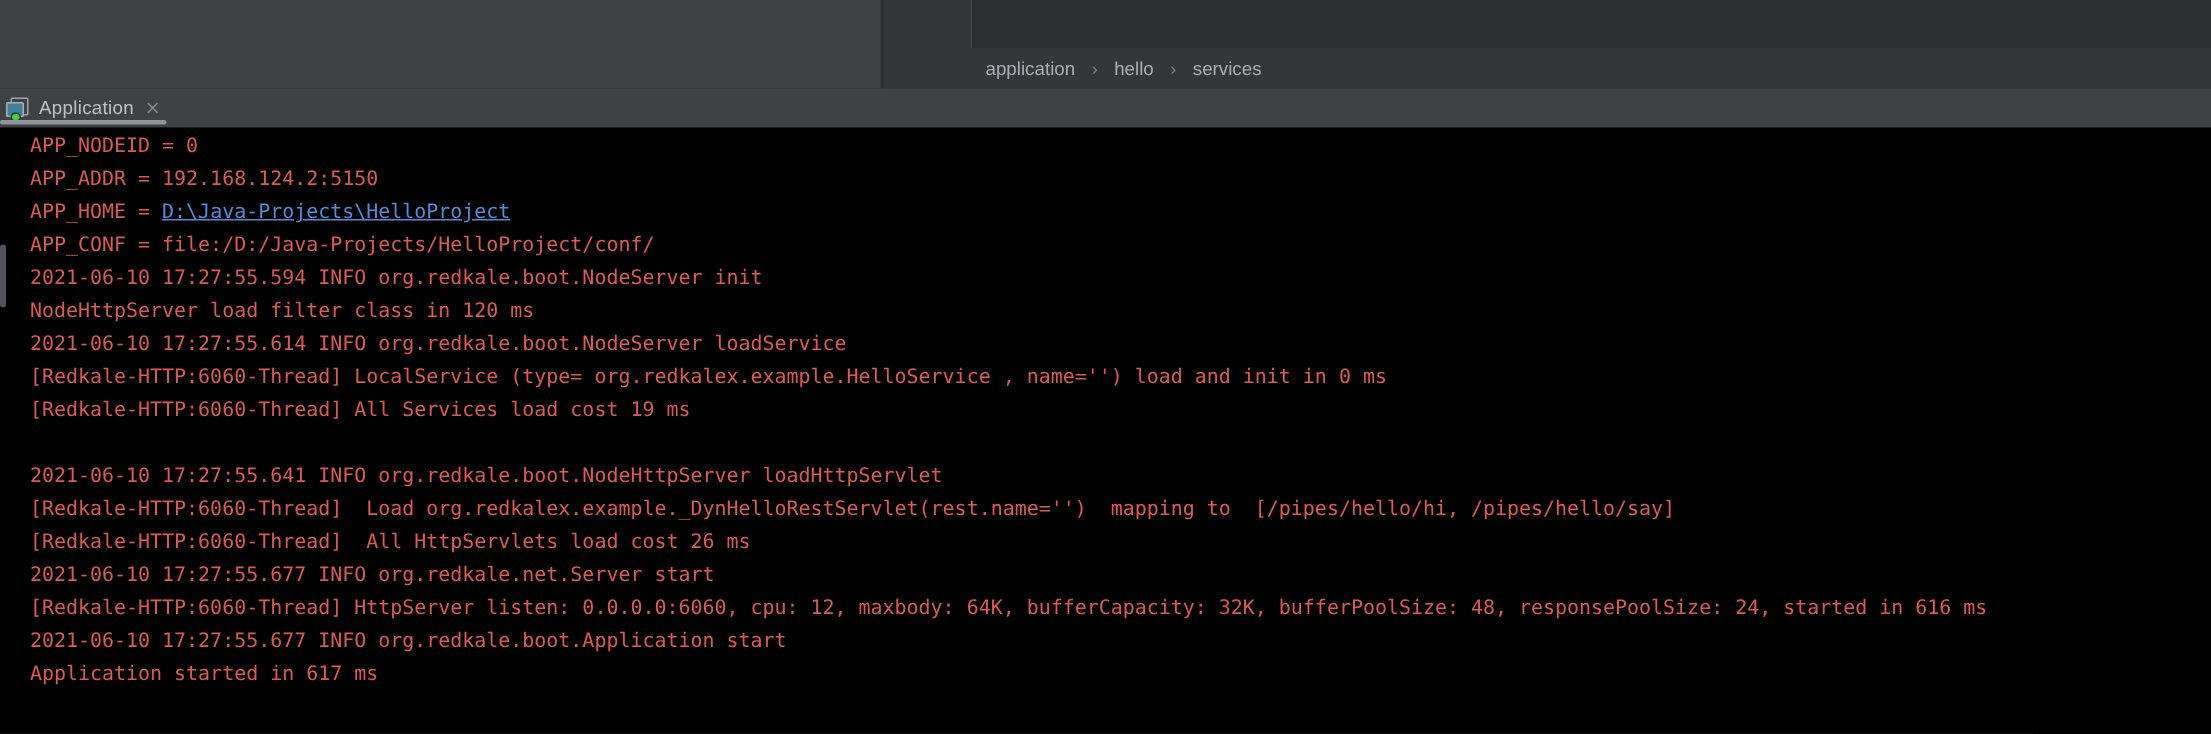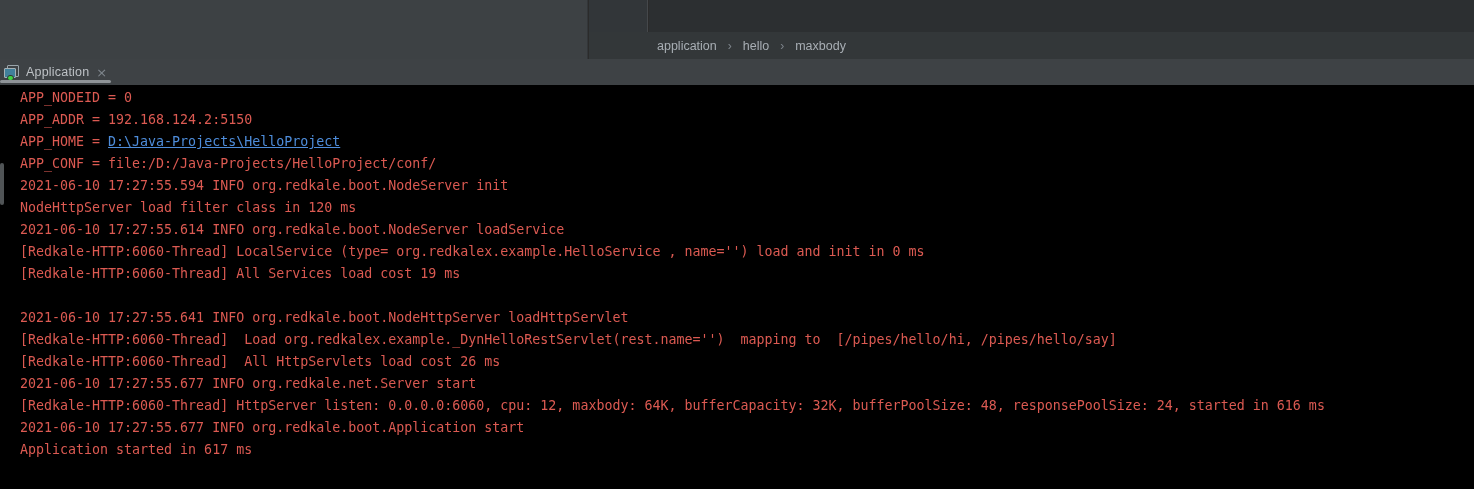--- a/index.html
+++ b/index.html
@@ -102,21 +102,21 @@
 
   <div class="editor-stub"></div>
   <div class="top-mid-strip"></div>
   <div class="top-right-strip"></div>
 
   <div class="breadcrumb-bar">
       <span class="bc-item">application</span>
       <span class="bc-sep">›</span>
       <span class="bc-item">hello</span>
       <span class="bc-sep">›</span>
-      <span class="bc-item">maxbody</span>
+      <span class="bc-item">services</span>
     </div>
 
   <div class="tabbar">
     <div class="tab">
       <span class="tab-icon">
         <span class="icon-back"></span>
         <span class="icon-front"></span>
         <span class="icon-rundot"></span>
       </span>
       <span class="tab-label">Application</span>

